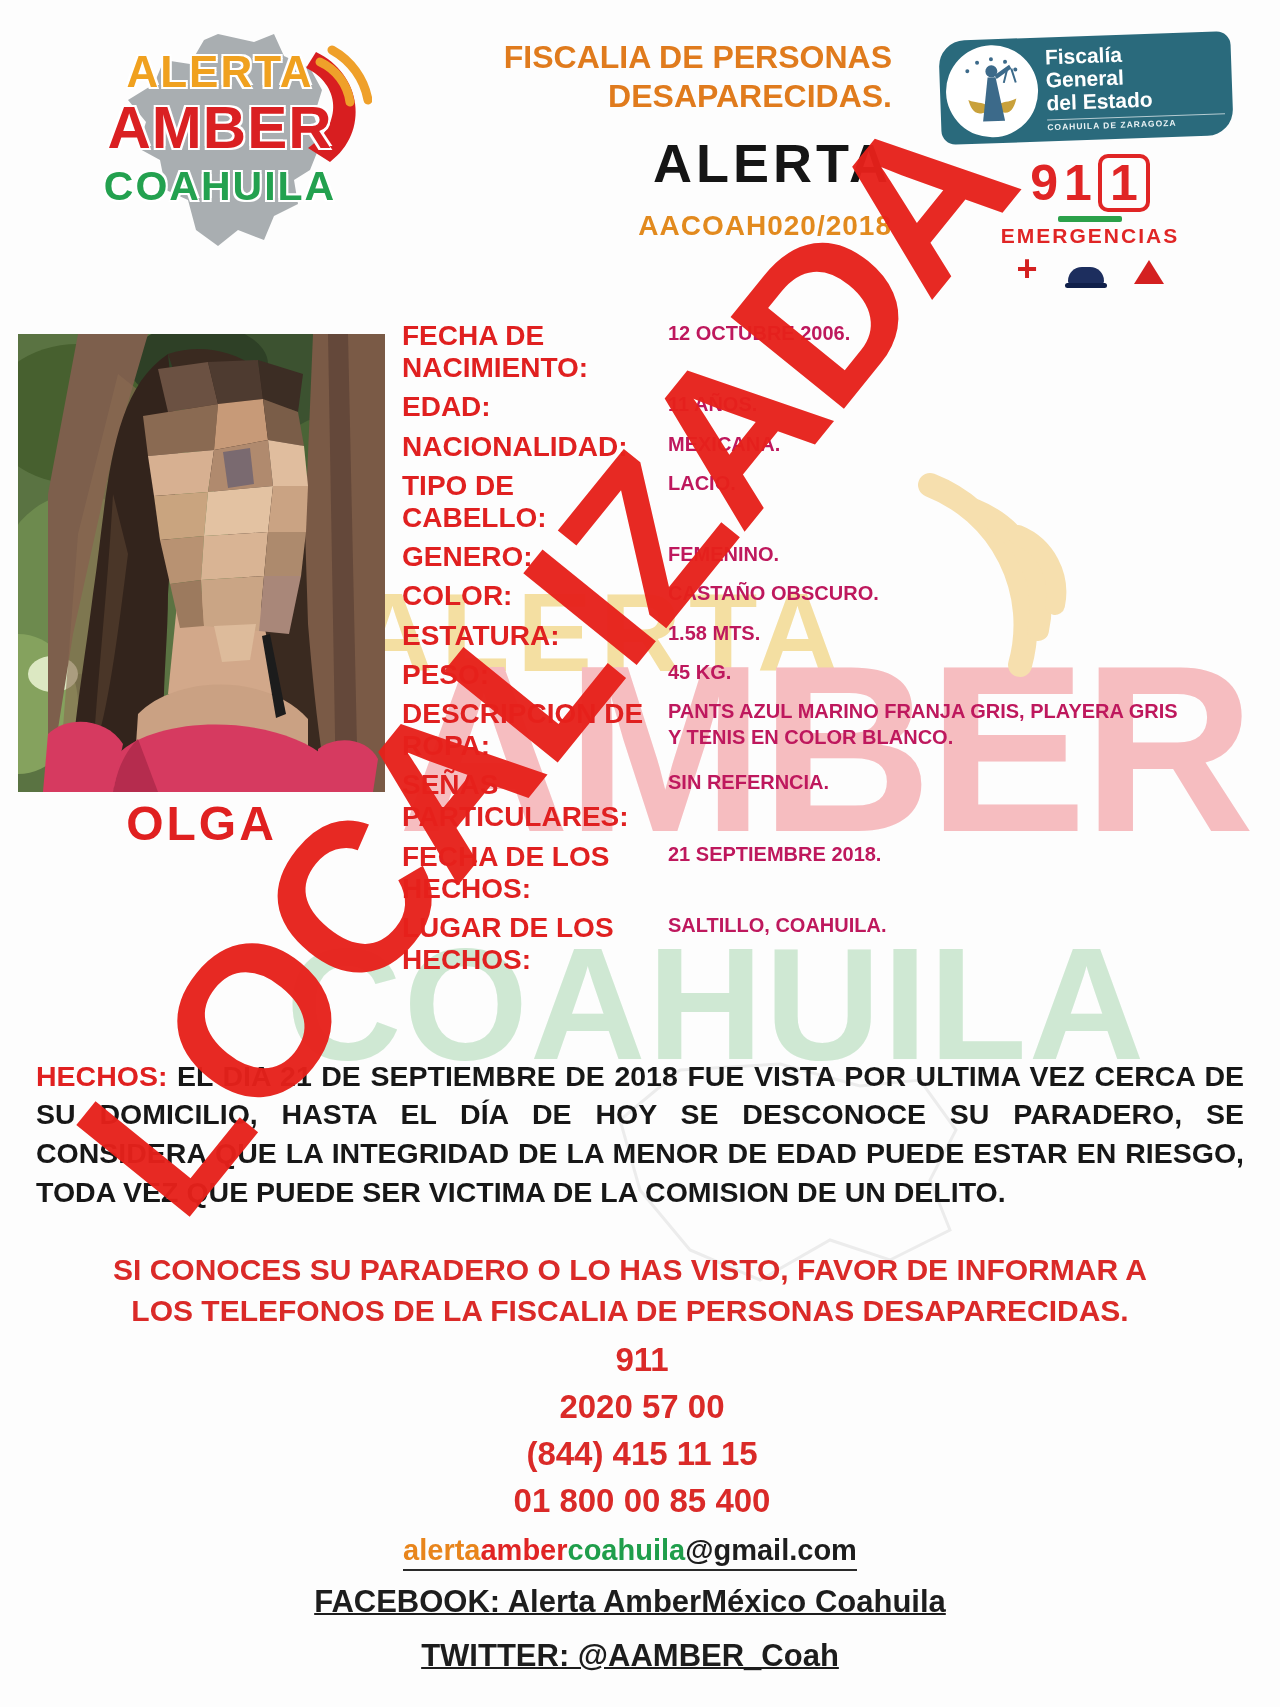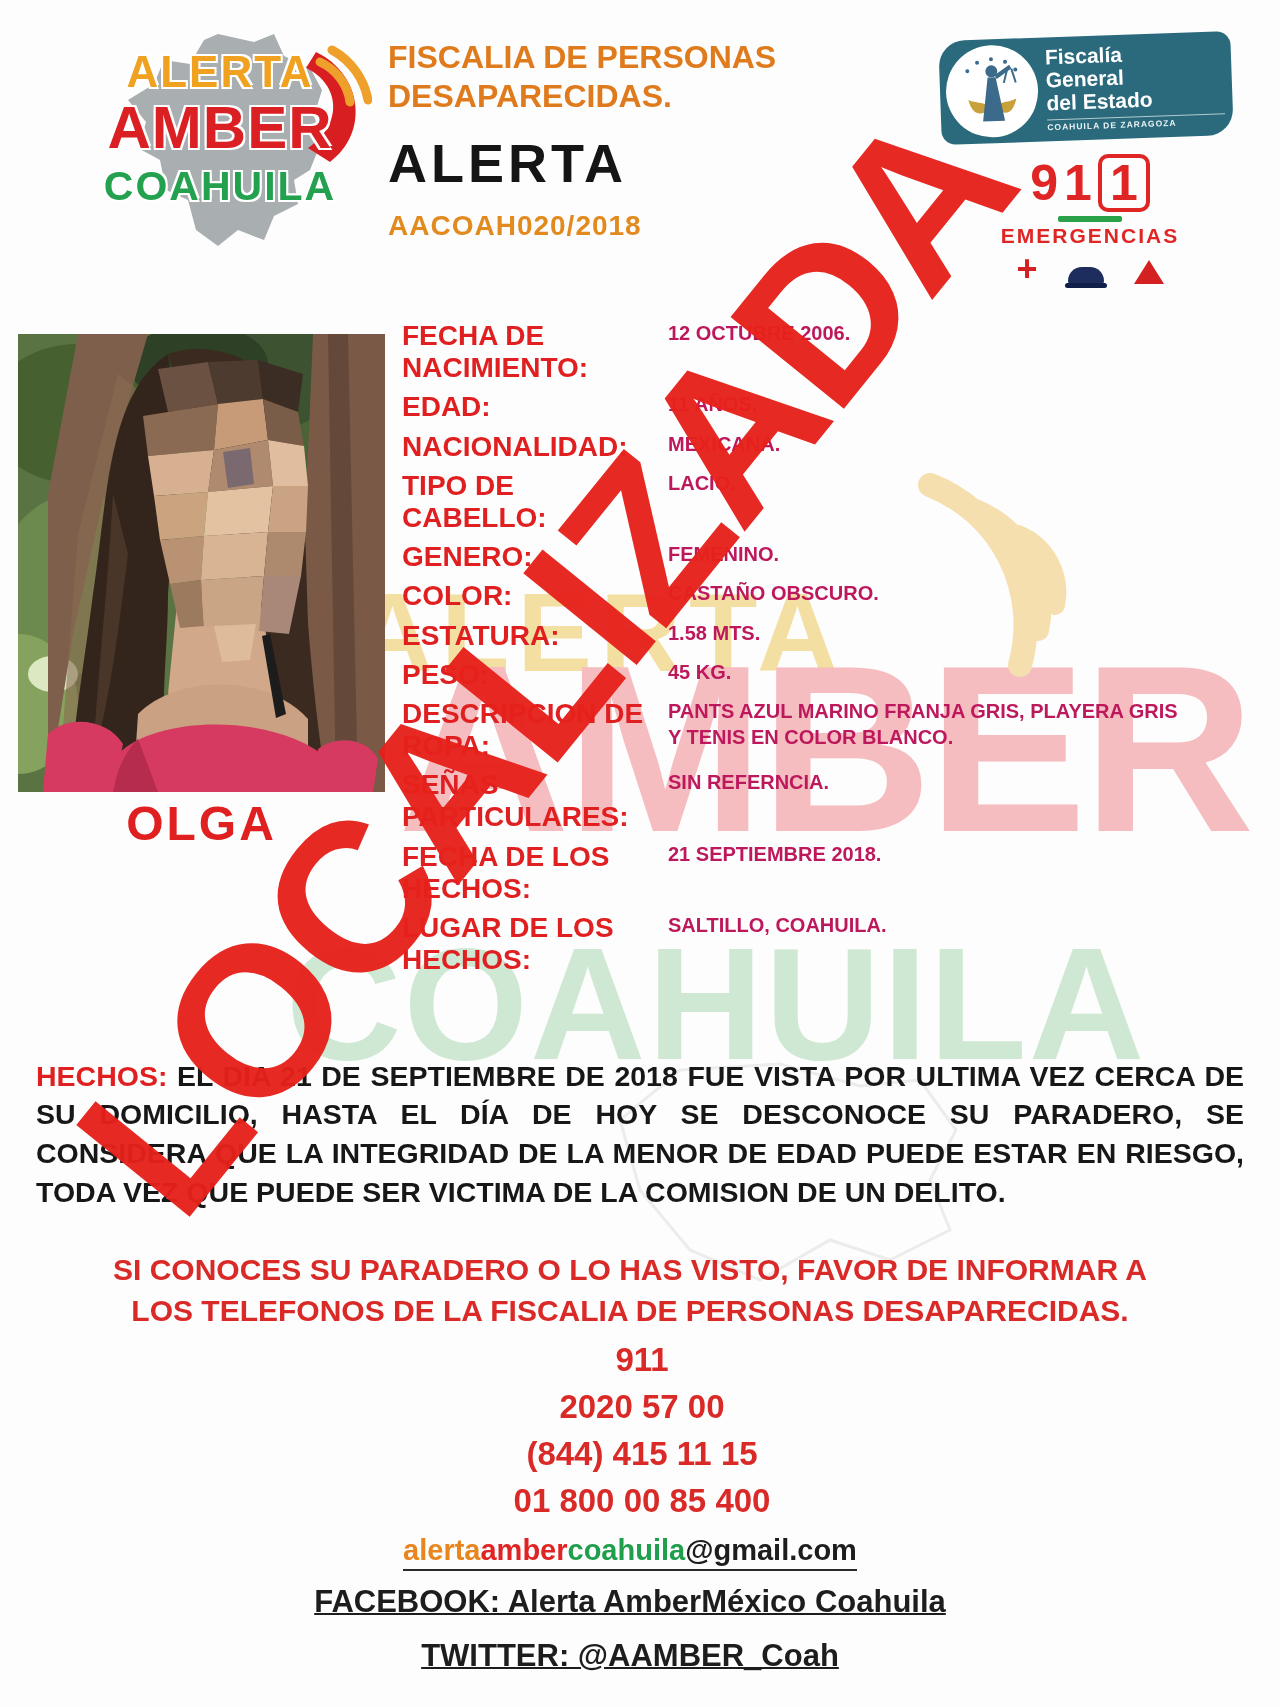--- a/index.html
+++ b/index.html
@@ -20,21 +20,21 @@
   .logo-left{position:absolute;left:68px;top:28px;width:304px;height:232px;z-index:2;}
   .logo-left svg{position:absolute;left:0;top:0;}
   .logo-stack{position:absolute;left:0;top:22px;width:100%;text-align:center;line-height:1;}
   .logo-alerta{font-size:44px;font-weight:800;color:#f0a11f;letter-spacing:2px;
     text-shadow:-2px -2px 0 #fff,2px -2px 0 #fff,-2px 2px 0 #fff,2px 2px 0 #fff;}
   .logo-amber{font-size:60px;font-weight:800;color:#da2022;letter-spacing:1px;margin-top:4px;
     text-shadow:-2px -2px 0 #fff,2px -2px 0 #fff,-2px 2px 0 #fff,2px 2px 0 #fff;}
   .logo-coahuila{font-size:41px;font-weight:800;color:#23a14f;letter-spacing:2px;margin-top:8px;
     text-shadow:-2px -2px 0 #fff,2px -2px 0 #fff,-2px 2px 0 #fff,2px 2px 0 #fff;}
 
-  .header-center{position:absolute;left:388px;top:38px;width:504px;text-align:left;z-index:2;}
+  .header-center{position:absolute;left:388px;top:38px;width:504px;text-align:right;z-index:2;}
   .agency{font-size:32px;font-weight:800;color:#e07b1d;line-height:1.22;}
   .alert-title{font-size:54px;font-weight:800;color:#151515;letter-spacing:4px;margin-top:16px;}
   .case-number{font-size:28px;font-weight:800;color:#e28a1e;margin-top:16px;letter-spacing:1px;}
 
   .header-right{position:absolute;left:940px;top:36px;width:300px;z-index:2;text-align:center;}
   .fge-badge{position:relative;width:292px;height:104px;background:#2a6a7c;border-radius:26px 14px 26px 14px;
     transform:rotate(-2deg);display:flex;align-items:center;padding:4px 8px 4px 4px;box-sizing:border-box;}
   .fge-emblem{width:92px;height:92px;background:#fff;border-radius:50%;flex:0 0 auto;margin-left:2px;}
   .fge-text{flex:1;color:#fff;text-align:left;padding-left:8px;}
   .fge-l1,.fge-l2,.fge-l3{font-size:21px;font-weight:800;line-height:1.08;}

